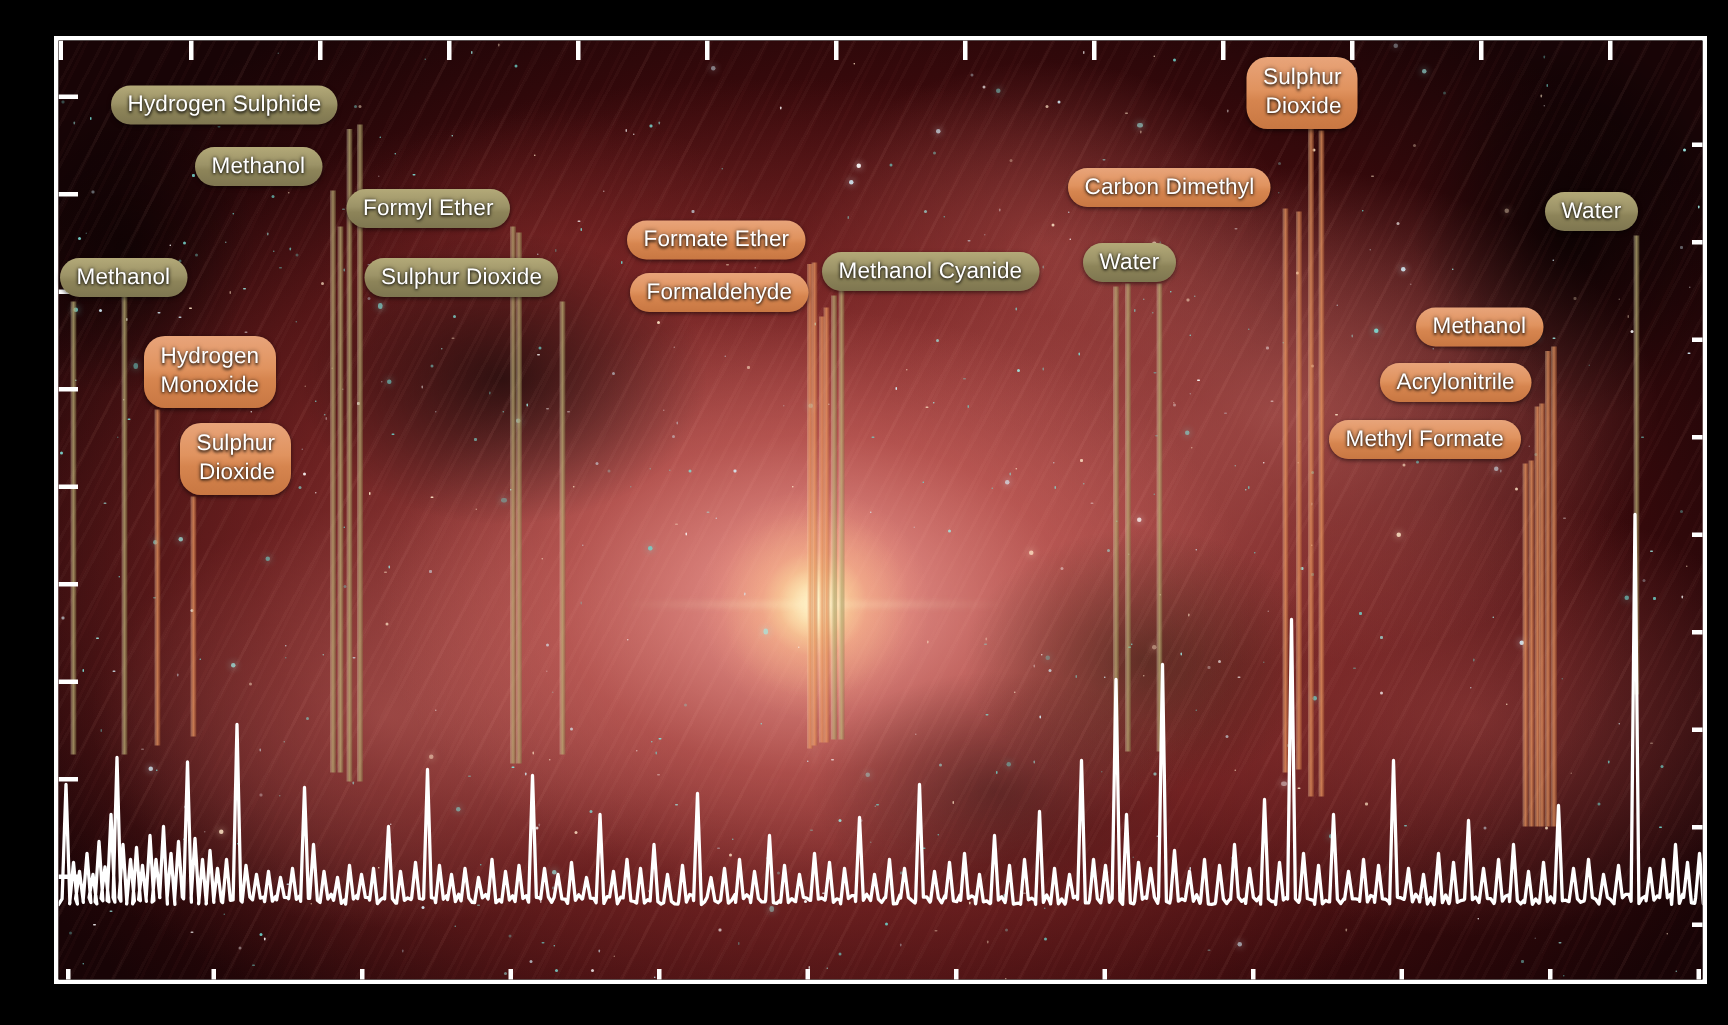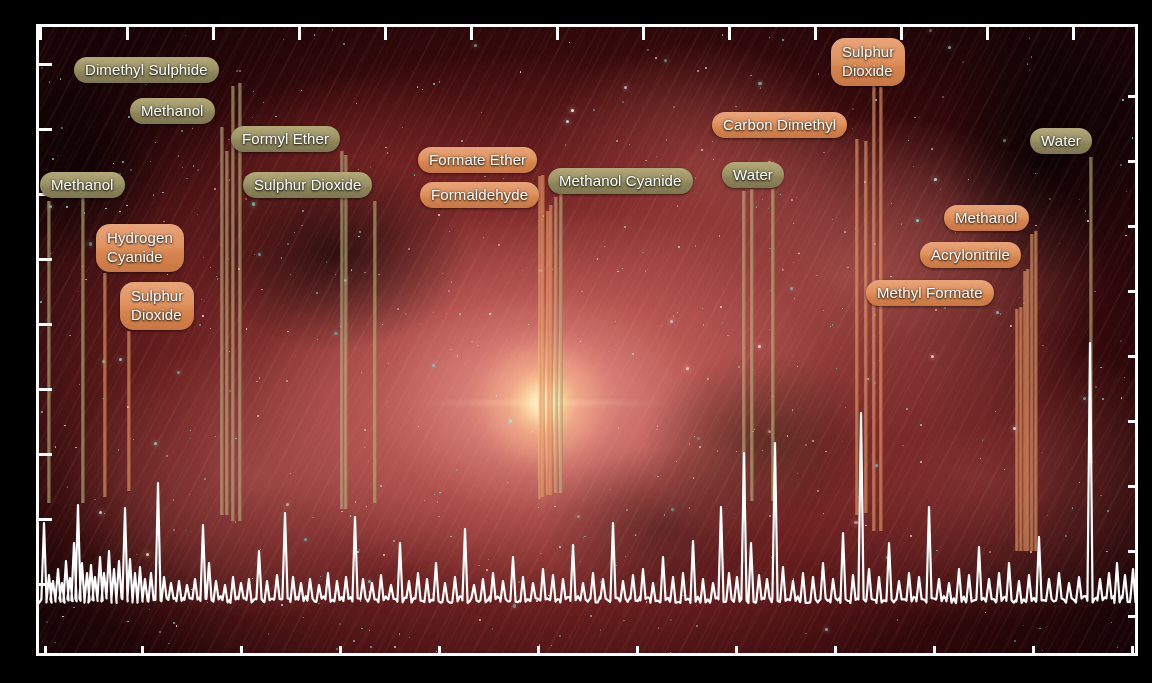--- a/index.html
+++ b/index.html
@@ -55,21 +55,21 @@
   .leader.orange{background:linear-gradient(90deg,rgba(255,230,190,.35),rgba(232,150,95,.95),rgba(160,80,40,.45));}
 
   
   .lbl{position:absolute;border-radius:14px;padding:3px 11px 4px 11px;
        color:#fff;font-size:15px;line-height:19px;white-space:pre-line;
        text-shadow:0 1px 2px rgba(0,0,0,.85), 0 0 3px rgba(0,0,0,.6);
        box-shadow:0 1px 3px rgba(0,0,0,.55);letter-spacing:.1px;}
   .lbl.olive{background:linear-gradient(180deg,#b3a978 0%,#9c9367 45%,#8d8459 60%,#7e7650 100%);}
   .lbl.orange{background:linear-gradient(180deg,#e8a47a 0%,#e0935f 45%,#d6854f 60%,#c87742 100%);}
   .lbl.two{line-height:19px;padding-top:4px;padding-bottom:6px;}
-  .lbl.ra{}
+  .lbl.ra{text-align:right;}
 
   
   #spectrum{position:absolute;left:0;top:0;width:1102px;height:632px;}
 </style>
 </head>
 <body>
 
 <div id="figure">
 
   <div id="plot">
@@ -722,35 +722,35 @@
         <span class="tick th" style="left:1089px;top:263px;"></span>
         <span class="tick th" style="left:1089px;top:328px;"></span>
         <span class="tick th" style="left:1089px;top:393px;"></span>
         <span class="tick th" style="left:1089px;top:458px;"></span>
         <span class="tick th" style="left:1089px;top:523px;"></span>
         <span class="tick th" style="left:1089px;top:588px;"></span>
       </div>
   </div>
 
   <div id="labels">
-      <div class="lbl olive" style="left:74px;top:57px;">Dimethyl Sulphide</div>
+      <div class="lbl olive" style="left:74px;top:57px;">Hydrogen Sulphide</div>
       <div class="lbl olive" style="left:130px;top:98px;">Methanol</div>
       <div class="lbl olive" style="left:231px;top:126px;">Formyl Ether</div>
       <div class="lbl olive" style="left:40px;top:172px;">Methanol</div>
       <div class="lbl olive" style="left:243px;top:172px;">Sulphur Dioxide</div>
       <div class="lbl orange two ra" style="left:96px;top:224px;">Hydrogen
-Cyanide</div>
+Monoxide</div>
       <div class="lbl orange two ra" style="left:120px;top:282px;">Sulphur
 Dioxide</div>
       <div class="lbl orange" style="left:418px;top:147px;">Formate Ether</div>
       <div class="lbl orange" style="left:420px;top:182px;">Formaldehyde</div>
       <div class="lbl olive" style="left:548px;top:168px;">Methanol Cyanide</div>
       <div class="lbl orange" style="left:712px;top:112px;">Carbon Dimethyl</div>
       <div class="lbl olive" style="left:722px;top:162px;">Water</div>
       <div class="lbl orange two ra" style="left:831px;top:38px;">Sulphur
 Dioxide</div>
       <div class="lbl olive" style="left:1030px;top:128px;">Water</div>
       <div class="lbl orange" style="left:944px;top:205px;">Methanol</div>
       <div class="lbl orange" style="left:920px;top:242px;">Acrylonitrile</div>
-      <div class="lbl orange" style="left:866px;top:280px;">Methyl Formate</div>
+      <div class="lbl orange" style="left:886px;top:280px;">Methyl Formate</div>
     </div>
 
 </div>
 
 </body></html>

